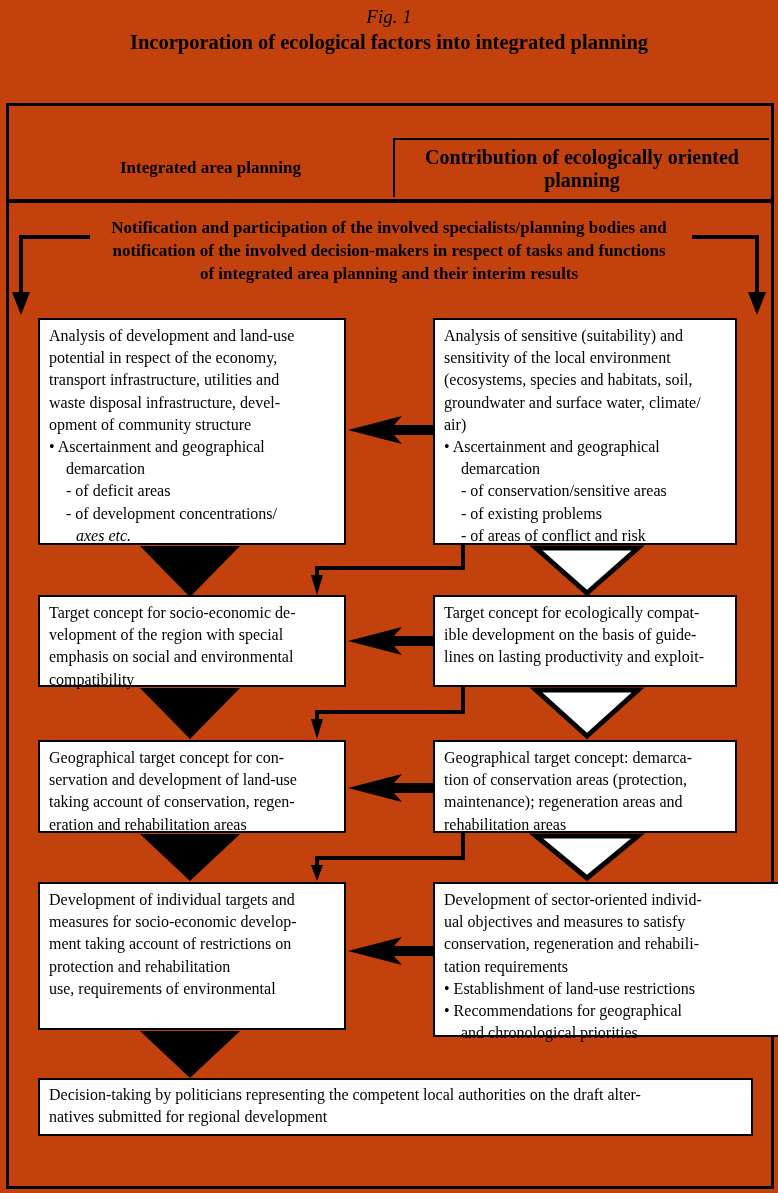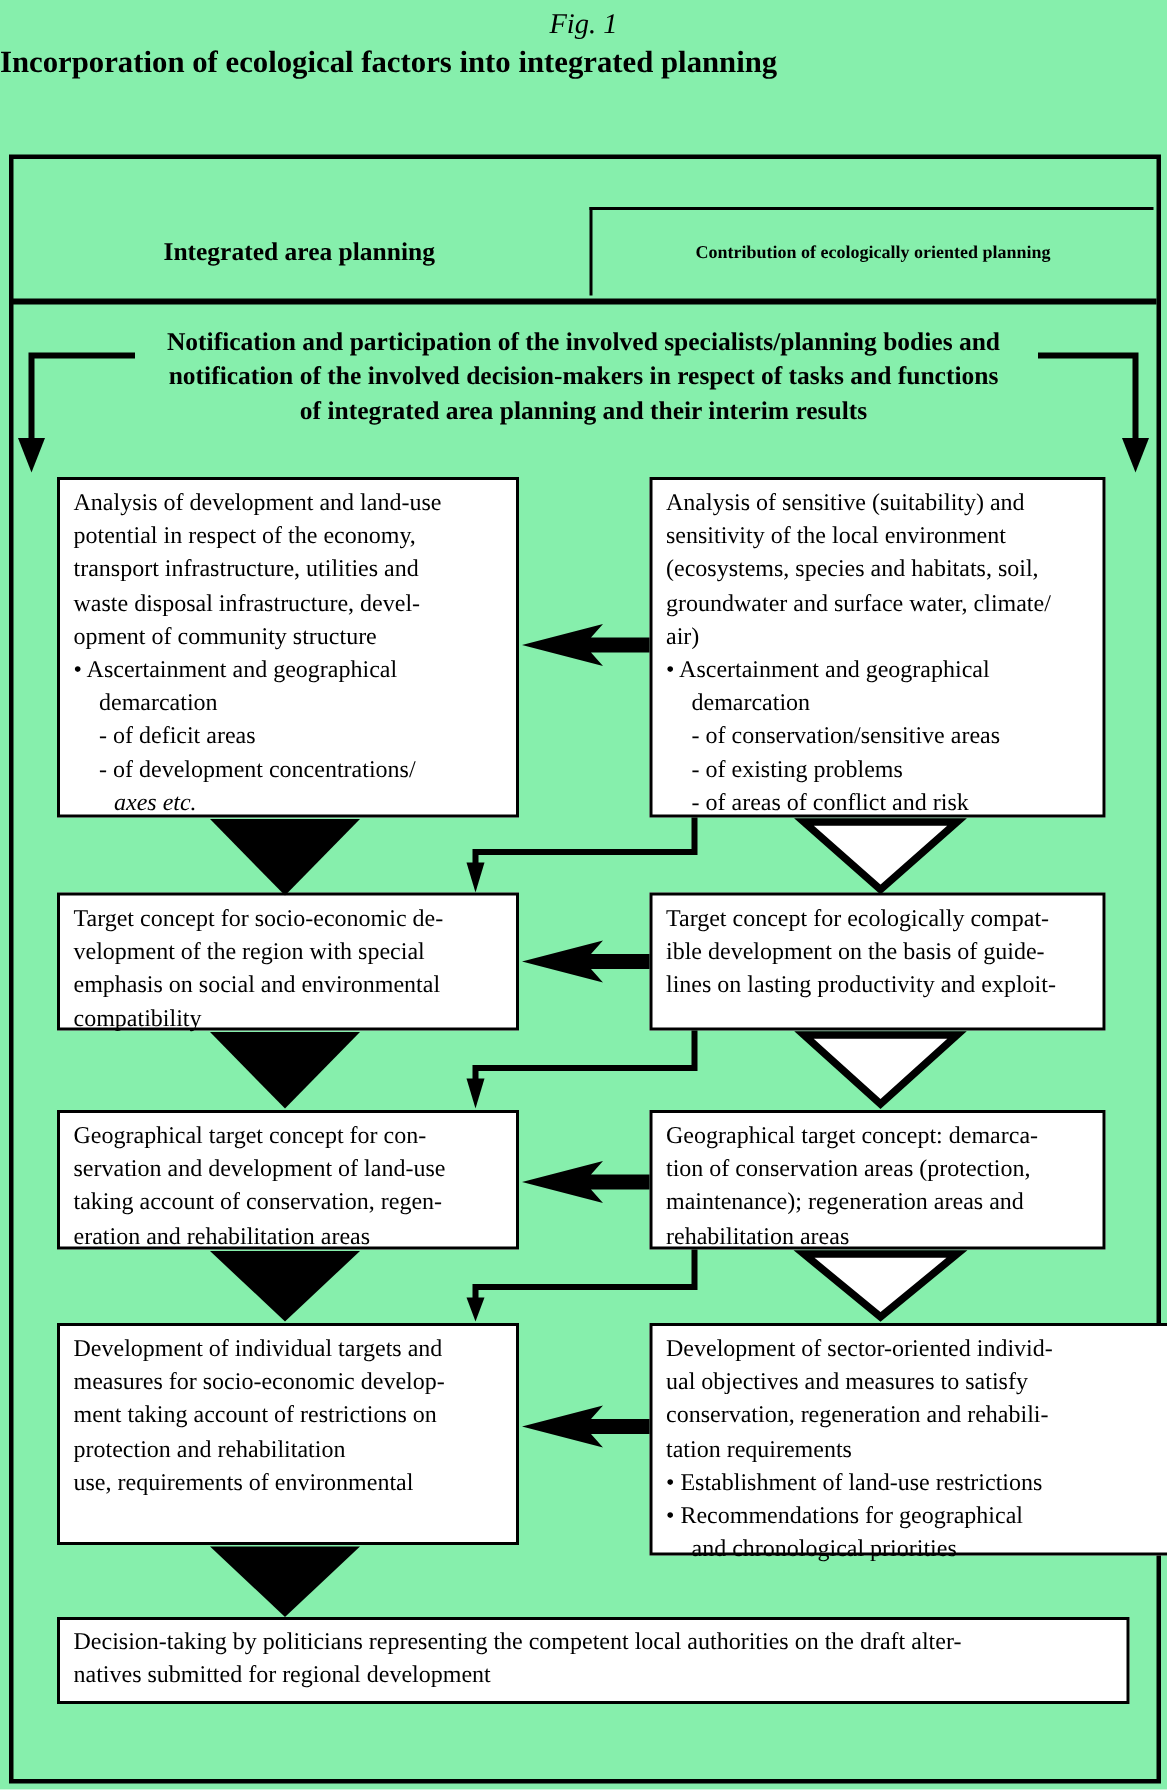--- a/index.html
+++ b/index.html
@@ -1,28 +1,28 @@
 <!DOCTYPE html>
 <html><head>
 <meta charset="utf-8">
 <style>
   html,body{margin:0;padding:0;background:#fff;}
   #canvas{
-    position:relative;width:778px;height:1193px;background:#86efac;
+    position:relative;width:778px;height:1193px;background:#c2410c;
     font-family:"Liberation Serif","DejaVu Serif",serif;color:#000;overflow:hidden;
   }
   .abs{position:absolute;}
   #fig-label{top:6px;left:0;width:778px;text-align:center;font-style:italic;font-size:19px;}
-  #fig-title{top:31px;left:0;width:778px;font-weight:bold;font-size:20.5px;}
+  #fig-title{top:31px;left:0;width:778px;text-align:center;font-weight:bold;font-size:20.5px;}
   #frame{left:6px;top:103px;width:762px;height:1080px;border:3px solid #000;}
   #header-sep{left:6px;top:199px;width:765px;height:4px;background:#000;}
-  #header-left{left:6px;top:138px;width:387px;height:60px;display:flex;align-items:center;justify-content:center;
+  #header-left{left:17px;top:138px;width:387px;height:60px;display:flex;align-items:center;justify-content:center;
     font-weight:bold;font-size:17px;text-align:left;}
   #header-right{left:393px;top:138px;width:376px;height:59px;border-left:2px solid #000;border-top:2px solid #000;
-    display:flex;align-items:center;justify-content:center;font-weight:bold;font-size:12px;text-align:center;padding:0 6px;box-sizing:border-box;}
+    display:flex;align-items:center;justify-content:center;font-weight:bold;font-size:20px;text-align:center;padding:0 6px;box-sizing:border-box;}
   #notification{left:60px;top:216px;width:658px;text-align:center;font-weight:bold;font-size:17px;line-height:23px;}
   .fbox{border:2px solid #000;box-sizing:border-box;background:#fff;font-size:16px;line-height:22.2px;
     padding:5px 6px 0 9px;}
   .ln{white-space:nowrap;}
   .ln.bc{padding-left:17px;}
   .ln.d{padding-left:17px;}
   .ln.dc{padding-left:27px;font-style:italic;}
   #box-l1{left:38px;top:318px;width:308px;height:227px;}
   #box-r1{left:433px;top:318px;width:304px;height:227px;}
   #box-l2{left:38px;top:595px;width:308px;height:92px;}

